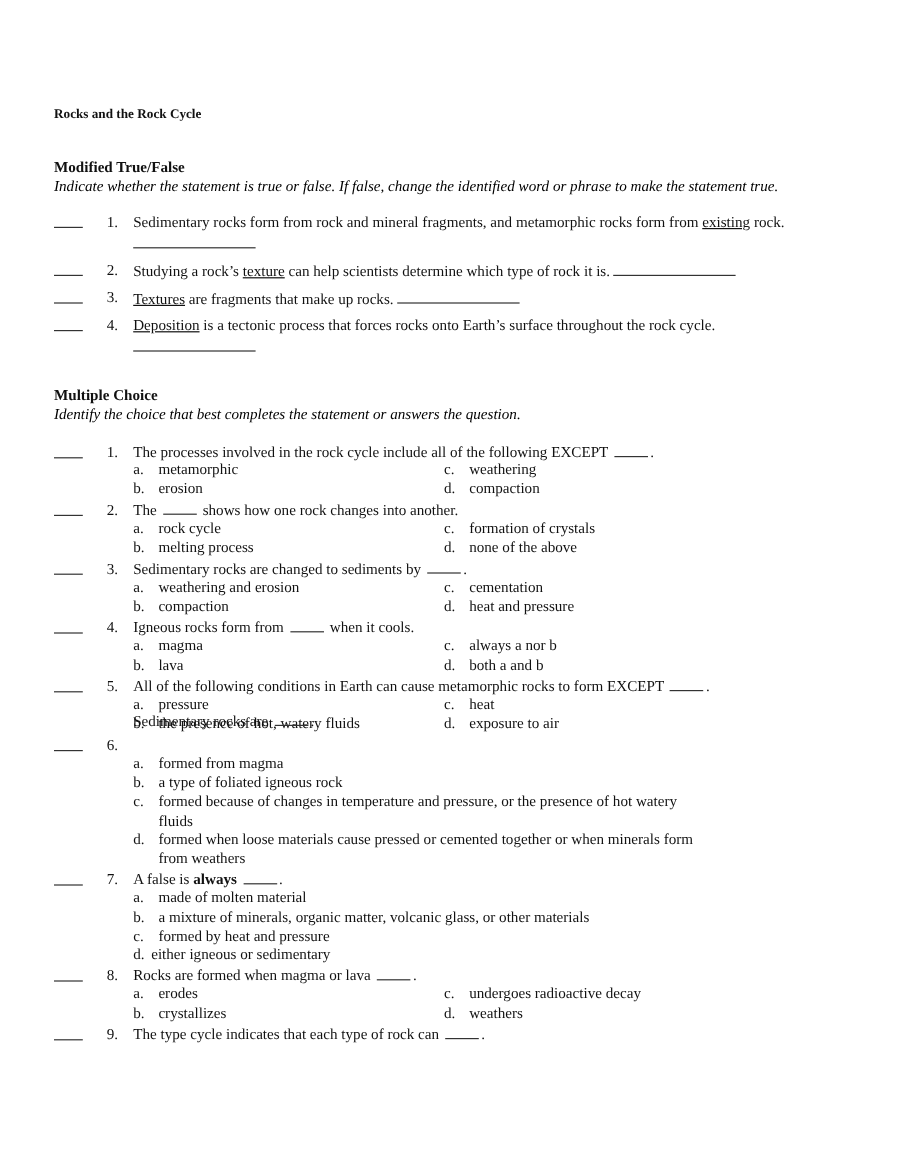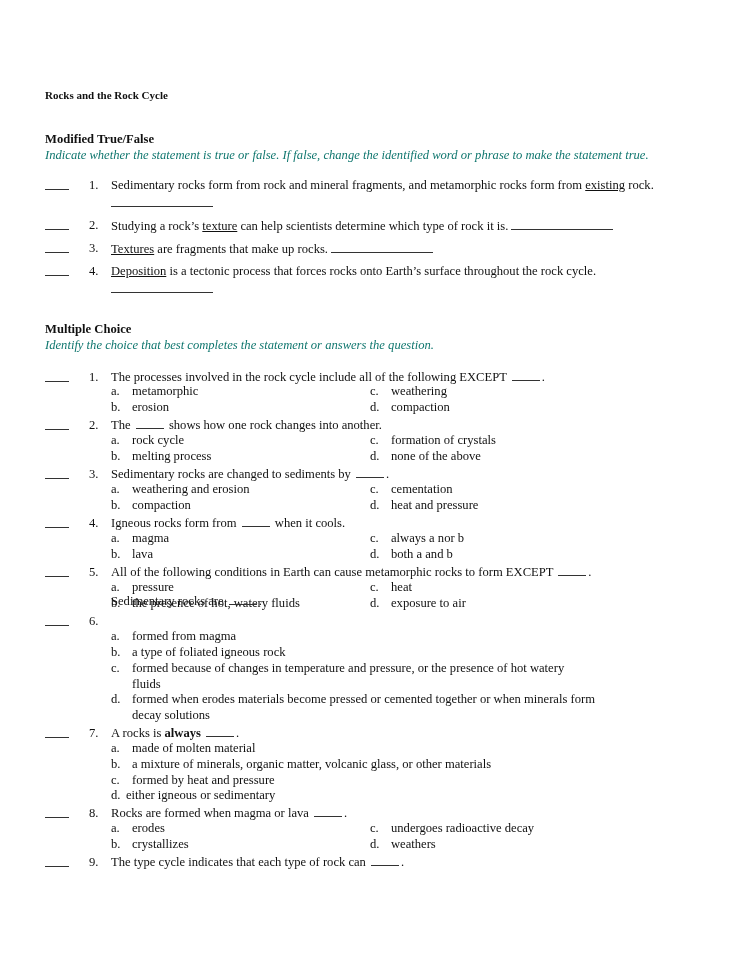--- a/index.html
+++ b/index.html
@@ -1,21 +1,21 @@
 <!DOCTYPE html>
 <html><head>
 <meta charset="utf-8">
 <style>
   html, body { margin:0; padding:0; background:#ffffff; }
   body { width:749px; height:970px; position:relative; overflow:hidden;
          font-family:"Liberation Serif", serif; color:#111; font-size:12.6px; }
   .abs { position:absolute; white-space:nowrap; }
   .title { font-weight:bold; font-size:11px; }
   .sec { font-weight:bold; font-size:12.6px; }
-  .inst { font-style:italic; font-size:12.6px; color:#0f766e; }
+  .inst { font-style:italic; font-size:12.6px; color:#000000; }
   .blank { display:inline-block; width:24px; border-bottom:1px solid #333; height:11px; }
   .ansline { display:inline-block; width:102px; border-bottom:1px solid #333; height:11px; }
   .u { text-decoration:underline; }
   .inblank { display:inline-block; width:28px; border-bottom:1px solid #333; height:10px; margin:0 2px; }
   b { font-weight:bold; }
 </style>
 </head>
 <body>
 
 <div class="abs title" style="left:45px; top:89px;">Rocks and the Rock Cycle</div>
@@ -84,26 +84,26 @@
 <div class="abs" style="left:370px; top:580px;"><span>c.</span><span style="position:absolute;left:21px">heat</span></div>
 <div class="abs" style="left:370px; top:596px;"><span>d.</span><span style="position:absolute;left:21px">exposure to air</span></div>
 
 <div class="abs" style="left:45px; top:614px;"><span class="blank"></span></div>
 <div class="abs" style="left:89px; top:614px;">6.</div>
 <div class="abs" style="left:111px; top:594px;"><span>Sedimentary rocks are </span><span class="inblank"></span><span>.</span></div>
 <div class="abs" style="left:111px; top:629px;"><span>a.</span><span style="position:absolute;left:21px">formed from magma</span></div>
 <div class="abs" style="left:111px; top:645px;"><span>b.</span><span style="position:absolute;left:21px">a type of foliated igneous rock</span></div>
 <div class="abs" style="left:111px; top:661px;"><span>c.</span><span style="position:absolute;left:21px">formed because of changes in temperature and pressure, or the presence of hot watery</span></div>
 <div class="abs" style="left:132px; top:677px;">fluids</div>
-<div class="abs" style="left:111px; top:692px;"><span>d.</span><span style="position:absolute;left:21px">formed when erodes materials become pressed or cemented together or when minerals form</span></div>
-<div class="abs" style="left:132px; top:708px;">decay solutions</div>
+<div class="abs" style="left:111px; top:692px;"><span>d.</span><span style="position:absolute;left:21px">formed when loose materials cause pressed or cemented together or when minerals form</span></div>
+<div class="abs" style="left:132px; top:708px;">from weathers</div>
 
 <div class="abs" style="left:45px; top:726px;"><span class="blank"></span></div>
 <div class="abs" style="left:89px; top:726px;">7.</div>
-<div class="abs" style="left:111px; top:726px;"><span>A rocks is </span><b>always</b> <span class="inblank"></span><span>.</span></div>
+<div class="abs" style="left:111px; top:726px;"><span>A false is </span><b>always</b> <span class="inblank"></span><span>.</span></div>
 <div class="abs" style="left:111px; top:741px;"><span>a.</span><span style="position:absolute;left:21px">made of molten material</span></div>
 <div class="abs" style="left:111px; top:757px;"><span>b.</span><span style="position:absolute;left:21px">a mixture of minerals, organic matter, volcanic glass, or other materials</span></div>
 <div class="abs" style="left:111px; top:773px;"><span>c.</span><span style="position:absolute;left:21px">formed by heat and pressure</span></div>
 <div class="abs" style="left:111px; top:788px;"><span>d.</span><span style="position:absolute;left:15px">either igneous or sedimentary</span></div>
 
 <div class="abs" style="left:45px; top:806px;"><span class="blank"></span></div>
 <div class="abs" style="left:89px; top:806px;">8.</div>
 <div class="abs" style="left:111px; top:806px;"><span>Rocks are formed when magma or lava </span><span class="inblank"></span><span>.</span></div>
 <div class="abs" style="left:111px; top:821px;"><span>a.</span><span style="position:absolute;left:21px">erodes</span></div>
 <div class="abs" style="left:111px; top:837px;"><span>b.</span><span style="position:absolute;left:21px">crystallizes</span></div>

